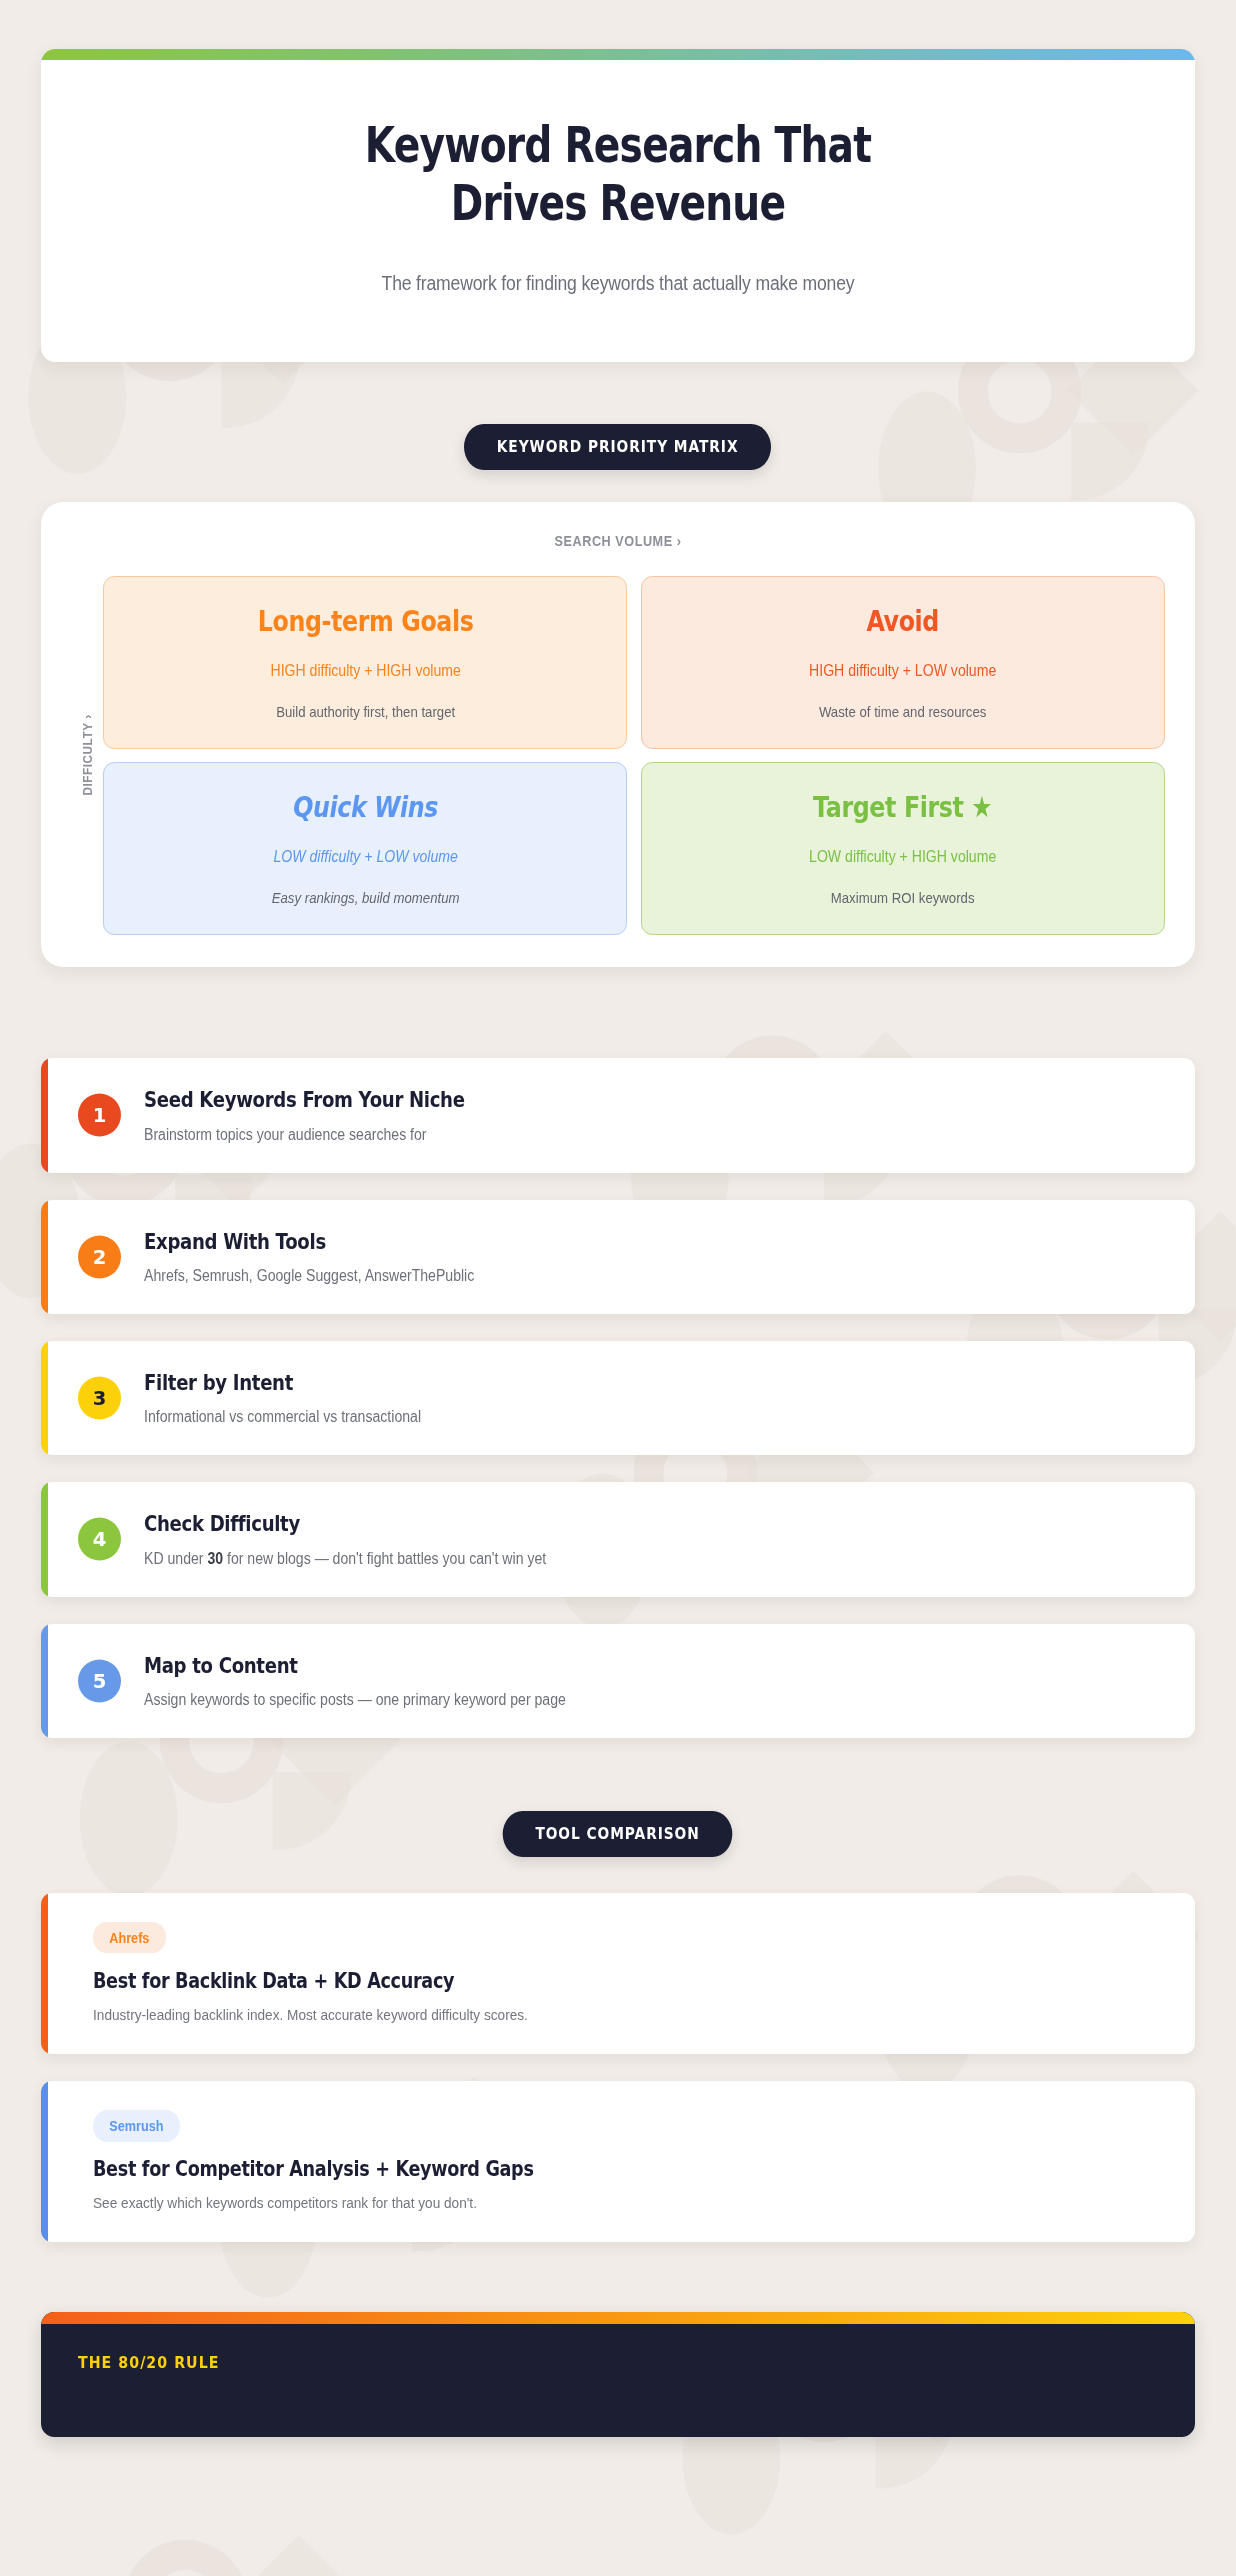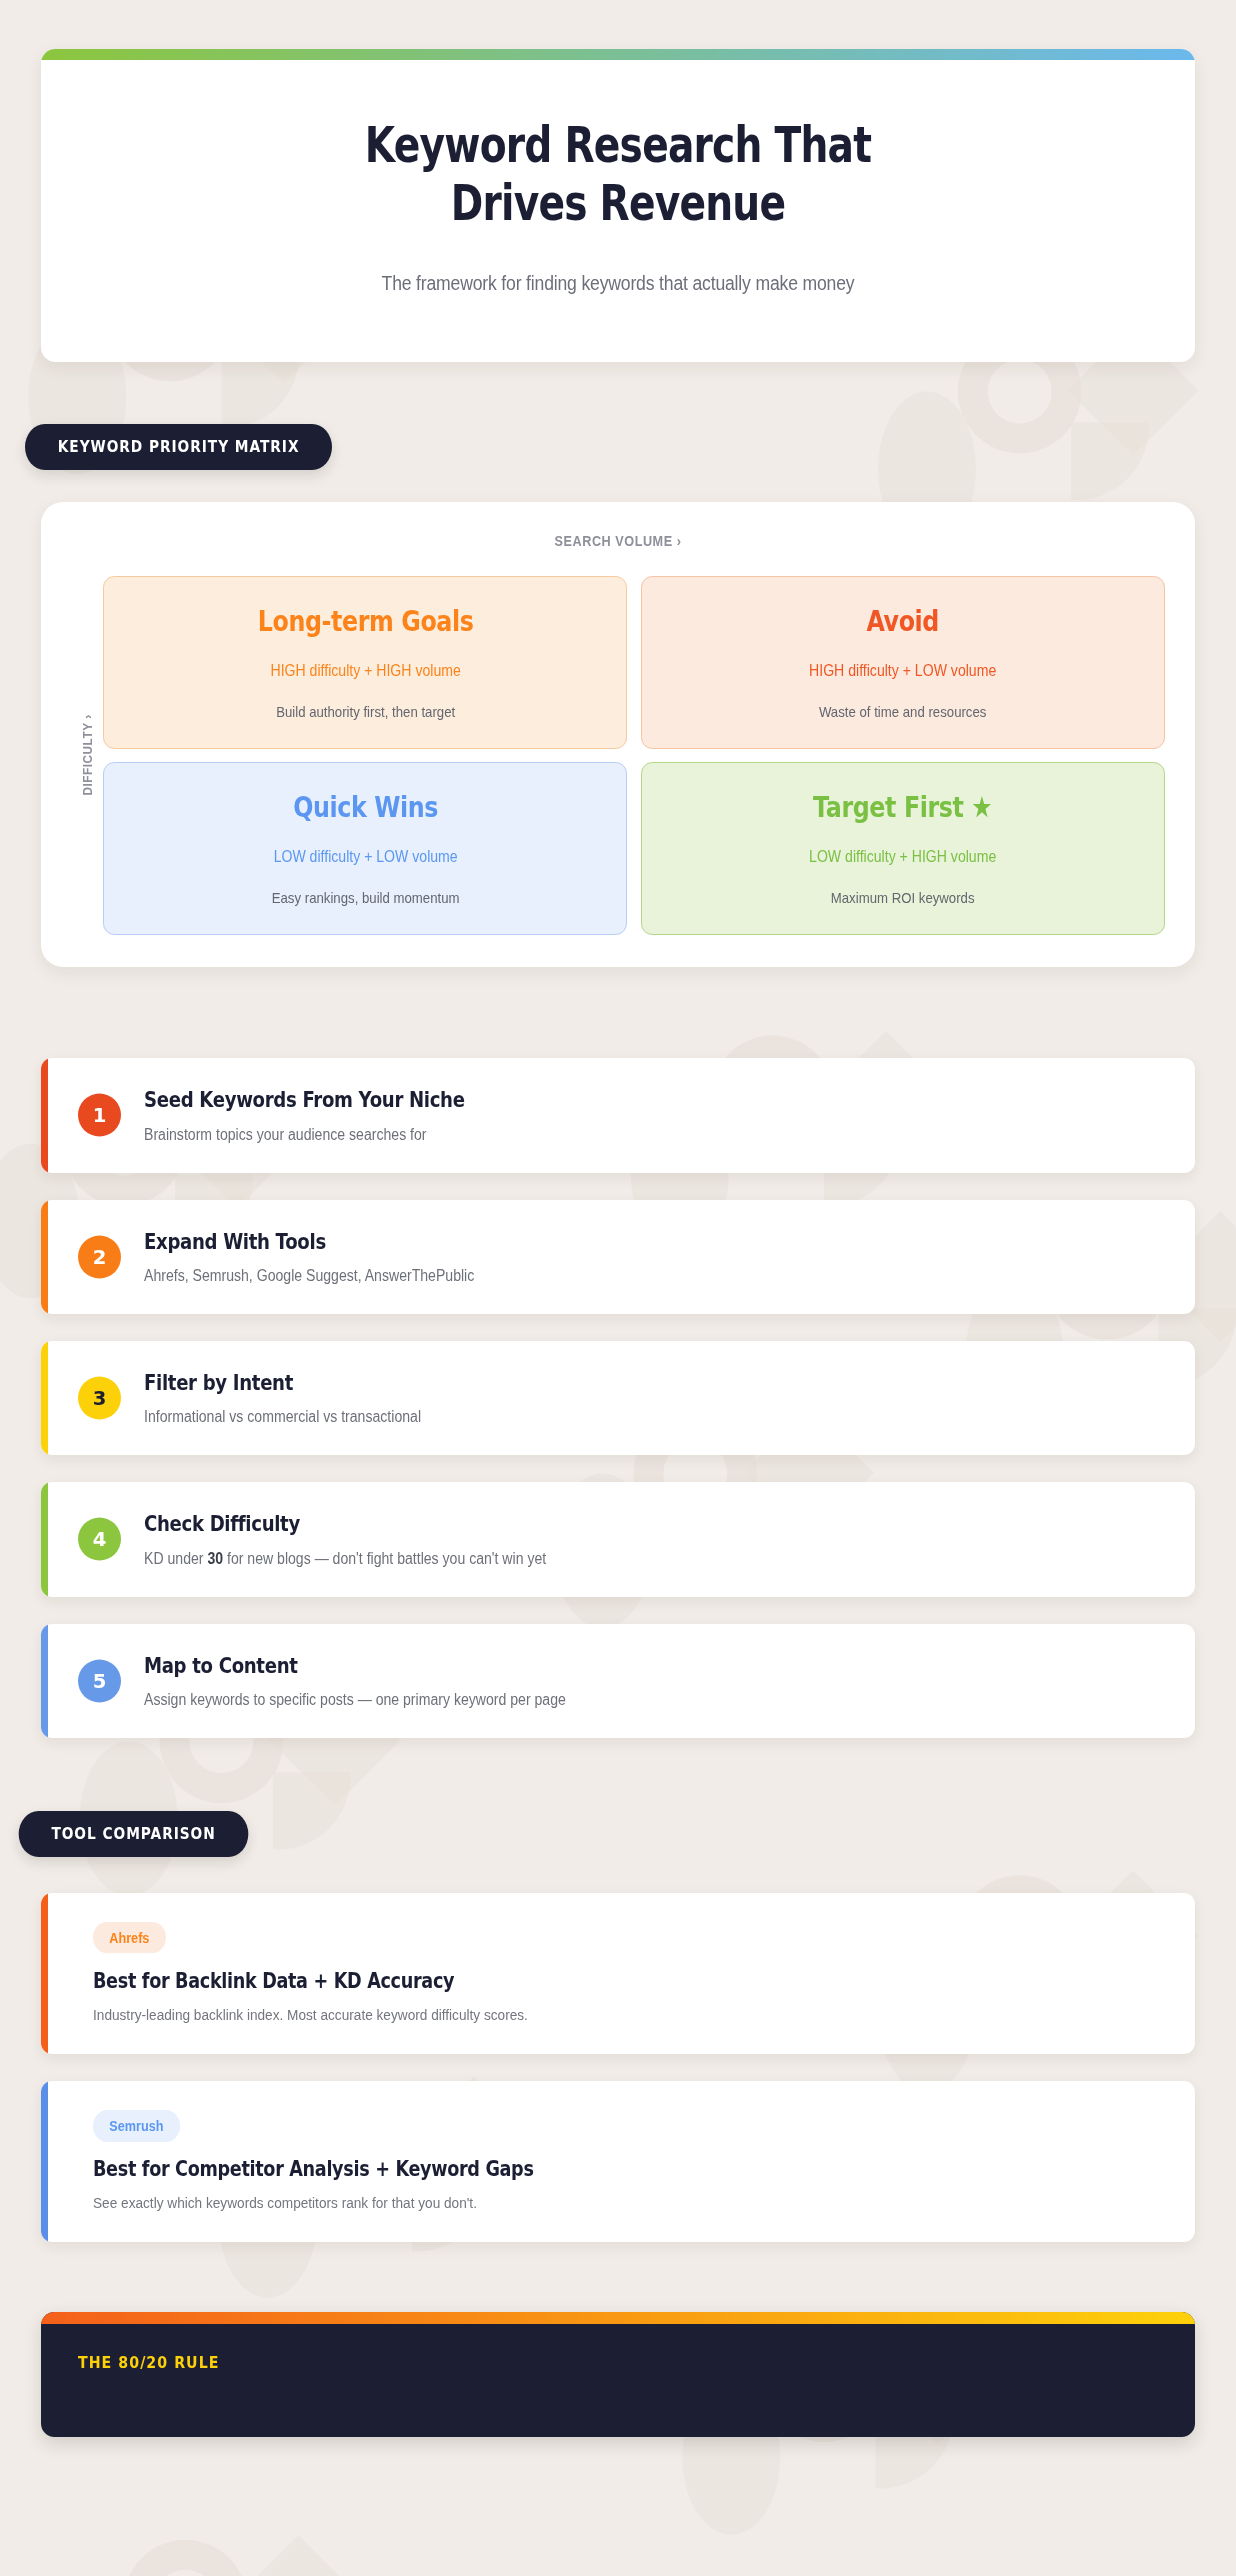--- a/index.html
+++ b/index.html
@@ -61,21 +61,21 @@
   .hero-sub {
     margin-top: 40px;
     font-size: 20px;
     color: #6c6f7a;
     transform: scaleX(.88);
     transform-origin: center;
     letter-spacing: -0.2px;
   }
 
   
-  .pill-row { display: flex; justify-content: flex-start; }
+  .pill-row { display: flex; justify-content: center; }
   .pill {
     display: inline-block;
     padding: 13.4px 38px;
     border-radius: 515px;
     font-family: "DejaVu Sans", sans-serif;
     font-weight: 900;
     font-size: 16px;
     letter-spacing: 1.1px;
     color: #ffffff;
     box-shadow: 0 5.2px 13.4px rgba(30,25,20,.13);
@@ -150,21 +150,21 @@
     margin-bottom: 23px;
     transform: scaleX(.88);
   }
   .quad-note {
     font-size: 15px;
     color: #63666f;
     transform: scaleX(.88);
   }
   .quad--avoid  { background:#fdeade; border-color:#f6c3a3; }
   .quad--long   { background:#fdeddd; border-color:#f7ca9d; }
-  .quad--quick  { background:#e8f0fd; border-color:#b6cef3; }
+  .quad--quick  { background:#e8f0fd; border-color:#b6cef3;font-style:italic; }
   .quad--target { background:#e8f3d9; border-color:#b4d686; }
 
   
   .steps-wrap { padding: 0 41px; }
   .step-card {
     position: relative;
     background: #fff;
     border-radius: 11.3px;
     margin-bottom: 27px;
     padding: 29px 31px 29px 103px;

